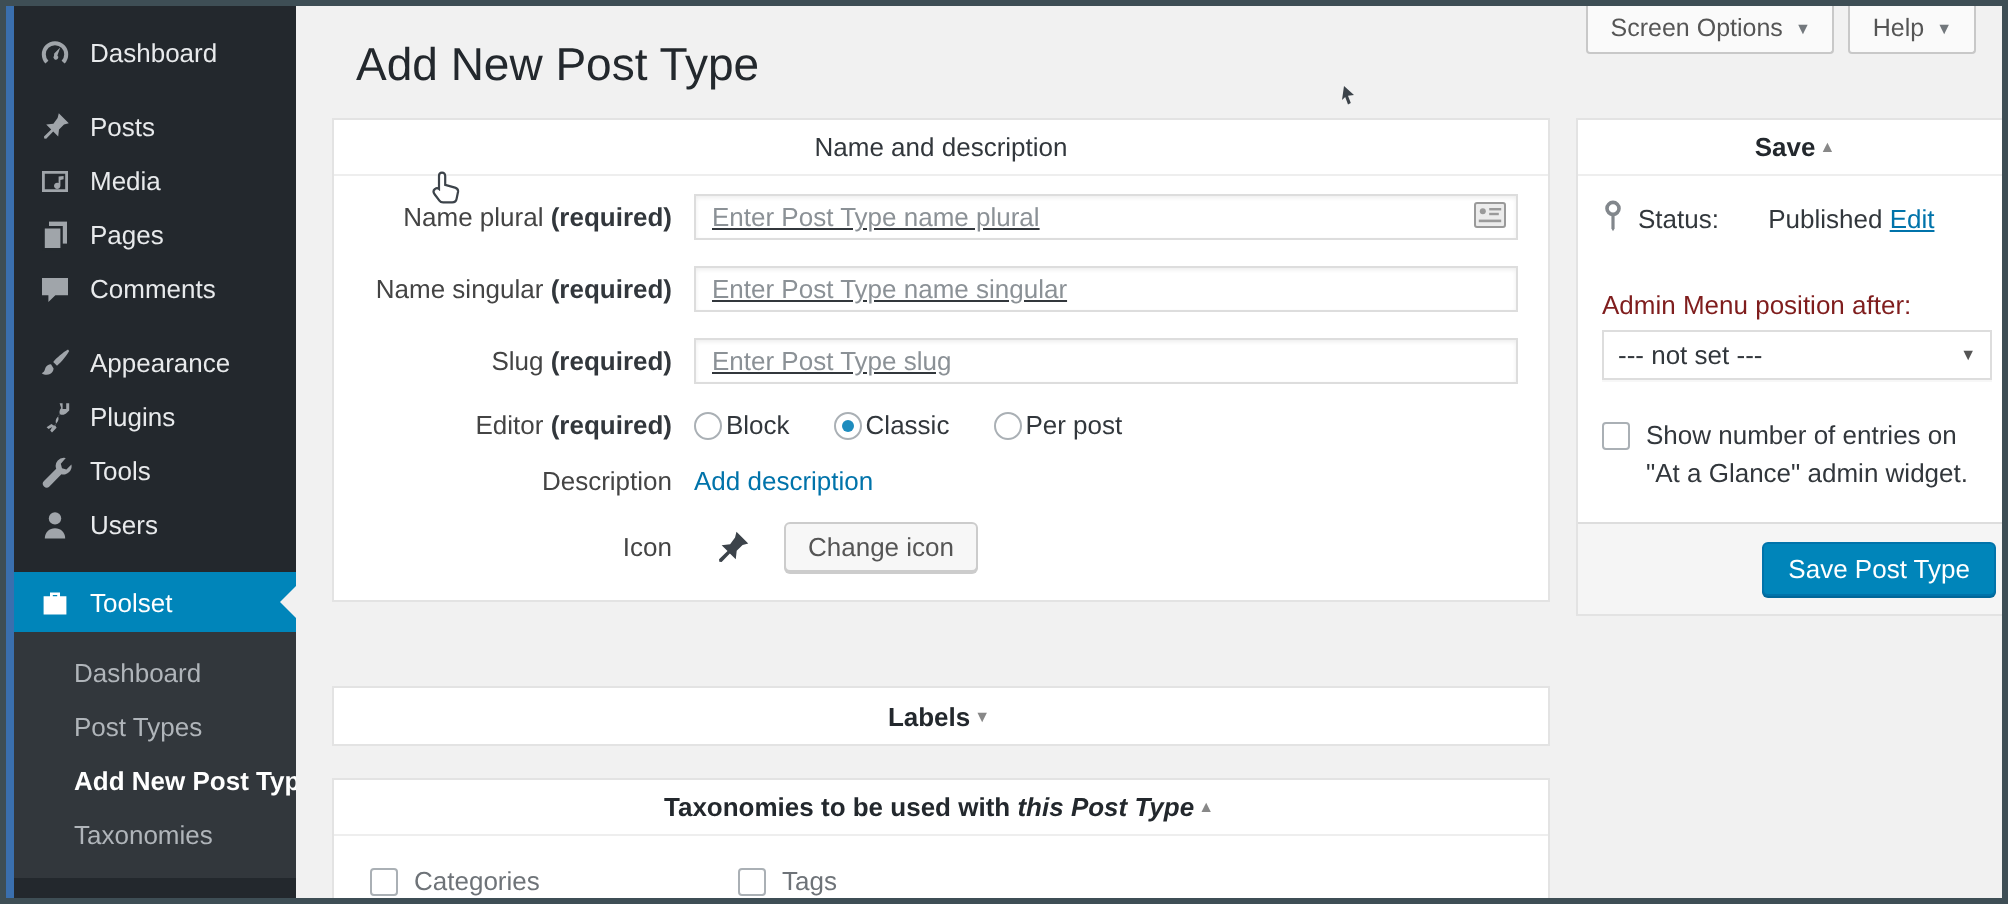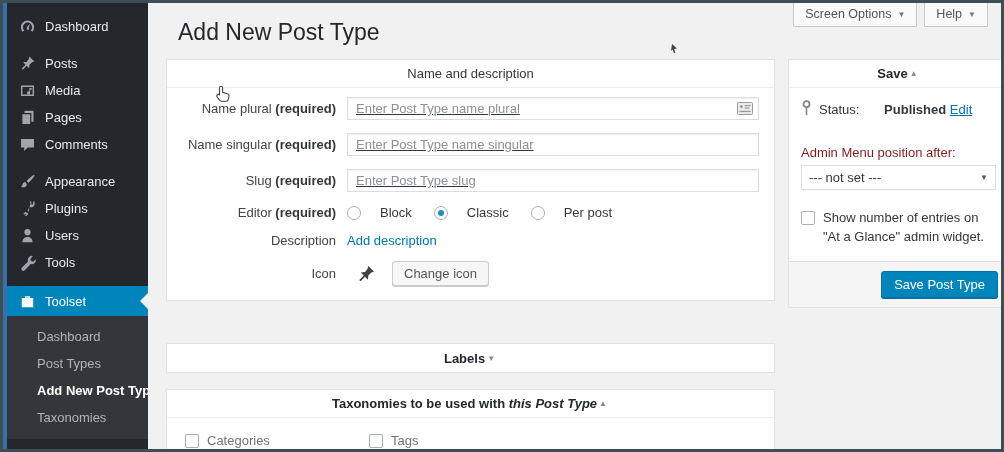--- a/index.html
+++ b/index.html
@@ -54,21 +54,21 @@
     font-size:13px; color:#444; }
   .row-label b { font-weight:bold; color:#32373c; }
   .row-control { flex:1; display:flex; align-items:center; position:relative; }
   .text-input { width:100%; height:23px; border:1px solid #ddd; background:#fff;
     box-shadow:inset 0 1px 2px rgba(0,0,0,.07); font-size:13px; padding:0 26px 0 8px;
     color:#32373c; font-family:"Liberation Sans", sans-serif;text-decoration:underline; }
   .text-input::placeholder { color:#8b9196; opacity:1; }
   .autofill-badge { position:absolute; right:6px; top:4px; pointer-events:none; }
 
   .radio-group { display:flex; align-items:center; gap:22px; font-size:13px; color:#32373c; }
-  .radio-opt { display:flex; align-items:center; gap:19px; cursor:pointer; }
+  .radio-opt { display:flex; align-items:center; gap:2px; cursor:pointer; }
   .radio { width:14px; height:14px; border:1px solid #aab0b5; border-radius:50%; background:#fff;
     position:relative; flex-shrink:0; }
   .radio.checked::after { content:''; position:absolute; left:3px; top:3px; width:6px; height:6px;
     border-radius:50%; background:#1e8cbe; }
   a.wp-link { color:#0073aa; text-decoration:none; font-size:13px; cursor:pointer; }
   a.wp-link.underline { text-decoration:underline; }
 
   .icon-row-pin { margin:0 1px 0 9px; display:flex; }
   .button-secondary { background:#f7f7f7; border:1px solid #ccc; border-radius:3px; color:#555;
     font-size:13px; padding:4px 11px; cursor:pointer; box-shadow:0 1px 0 #ccc;
@@ -81,21 +81,21 @@
   .panel-tax .panel-header em { font-style:italic; }
   .tax-body { padding:15px 12px 30px 18px; display:flex; }
   .check-opt { display:flex; align-items:center; gap:8px; font-size:13px; color:#6e7378; cursor:pointer; }
   .check-opt:first-child { width:184px; }
   .checkbox { width:14px; height:14px; border:1px solid #aab0b5; background:#fff; border-radius:2px; flex-shrink:0; }
 
   
   .panel-save .panel-header { font-weight:bold; color:#23282d; }
   .save-body { padding:10px 12px 14px; font-size:13px; color:#32373c; }
   .status-line { display:flex; align-items:center; gap:7px; margin:2px 0 26px; }
-  .status-line .b { font-weight:bold;padding-left:21px; }
+  .status-line .b { font-weight:normal;padding-left:21px; }
   .field-label { margin-bottom:5px; color:#7f1d1d; }
   .select { border:1px solid #ddd; background:#fff; height:25px; display:flex; align-items:center;
     justify-content:space-between; padding:0 7px; color:#32373c; cursor:pointer;
     box-shadow:0 1px 0 rgba(0,0,0,.03); }
   .select .caret { font-size:8px; color:#555; }
   .save-check { display:flex; align-items:flex-start; gap:8px; margin-top:19px; line-height:1.45; }
   .save-check .checkbox { margin-top:2px; }
   .save-footer { border-top:1px solid #ddd; background:#f5f5f5; padding:9px 10px; text-align:right; }
   .button-primary { background:#0085ba; border:1px solid #0073aa; box-shadow:0 1px 0 #006799;
     color:#fff; border-radius:3px; font-size:13px; padding:5px 12px; cursor:pointer;
@@ -168,33 +168,33 @@
       <span class="mi-icon">
           <svg viewBox="0 0 17 17">
             <path d="M10.8 1.6h1.5v2.9h1.8V1.6h1.5v3.6l-1.3 1.3c-.9.9-2.2 1.1-3.3.6l-1 1c.5 1.1.3 2.4-.6 3.3l-1 1 .9 1.5-2.3 2.3-.9-.9 1-1.8-1.8 1-1-.9L6.7 12l1.4.9 1-1c-.5-1.1-.3-2.4.6-3.3l1.3-1.3c-.5-1.1-.3-2.4.6-3.3z"></path>
           </svg>
         </span>
       <span class="mi-label">Plugins</span>
     </div>
     <div class="menu-item">
       <span class="mi-icon">
           <svg viewBox="0 0 17 17">
+            <path d="M13.9 2a4.1 4.1 0 0 0-4.8 5.4L3 13.5a1.9 1.9 0 1 0 2.7 2.7l6-6.1a4.1 4.1 0 0 0 5-4.9L14.2 7.7l-2.2-.6-.6-2.2z"></path>
+          </svg>
+        </span>
+      <span class="mi-label">Tools</span>
+    </div>
+    <div class="menu-item">
+      <span class="mi-icon">
+          <svg viewBox="0 0 17 17">
             <circle cx="8.5" cy="5.2" r="3.1"></circle>
             <path d="M3.4 15.2c0-3.1 2.3-5.1 5.1-5.1s5.1 2 5.1 5.1z"></path>
           </svg>
         </span>
       <span class="mi-label">Users</span>
-    </div>
-    <div class="menu-item">
-      <span class="mi-icon">
-          <svg viewBox="0 0 17 17">
-            <path d="M13.9 2a4.1 4.1 0 0 0-4.8 5.4L3 13.5a1.9 1.9 0 1 0 2.7 2.7l6-6.1a4.1 4.1 0 0 0 5-4.9L14.2 7.7l-2.2-.6-.6-2.2z"></path>
-          </svg>
-        </span>
-      <span class="mi-label">Tools</span>
     </div>
     <div class="menu-sep"></div>
 
     <div class="menu-item active">
       <span class="mi-icon">
           <svg viewBox="0 0 17 17">
             <path d="M6 3.2h5v1.9h3.2v9.1H2.8V5.1H6V3.2zm1.4 1.3v.6h2.2v-.6H7.4z"></path>
           </svg>
         </span>
       <span class="mi-label">Toolset</span>

